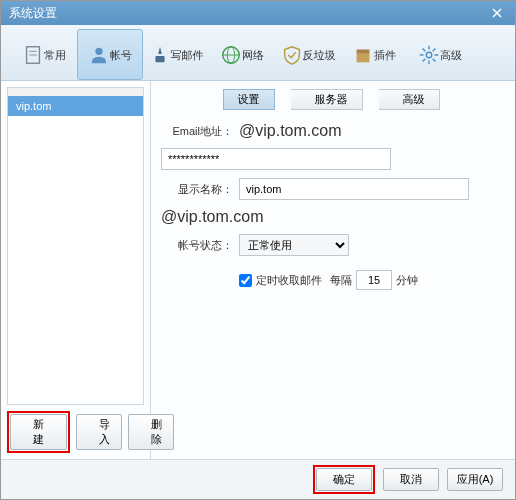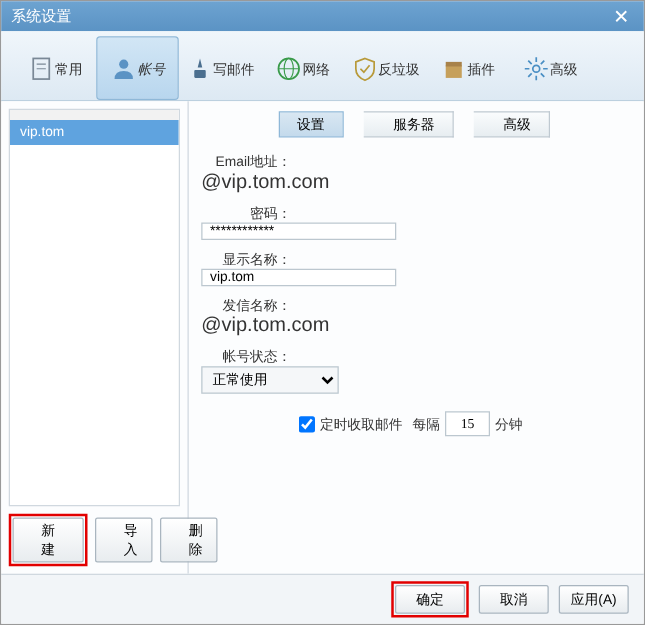--- a/index.html
+++ b/index.html
@@ -50,21 +50,20 @@
   flex-direction: row;
   align-items: center;
   justify-content: center;
   cursor: pointer;
   border-radius: 3px;
   padding-top: 2px;
 }
 .tool-item.active {
   background: linear-gradient(#d2e6f5, #b8d6ee);
   border: 1px solid #8fb8d8;
-  font-style: italic;
 }
 .tool-icon { width: 22px; height: 22px; margin-bottom: 2px; }
 .tool-label { font-size: 11px; color: #333; }
 .body-area {
   flex: 1;
   display: flex;
   background: #fcfdfe;
 }
 .sidebar {
   width: 150px;
@@ -126,23 +125,22 @@
   border: 1px solid #bfc9d1;
   background: linear-gradient(#fafcfd,#e7edf1);
   padding: 2px 14px;
   font-size: 11px;
   cursor: pointer;
 }
 .sub-tab + .sub-tab { border-left: none; padding-left: 24px; }
 .sub-tab.active { background: linear-gradient(#d9e7f2,#c4daec); border-color:#8fb8d8; }
 .form-row {
   display: flex;
-  align-items: flex-start;
+  align-items: center;
   margin-bottom: 8px;
-  flex-direction: column;
 }
 .form-label {
   width: 78px;
   text-align: right;
   font-size: 11px;
   color: #333;
   padding-right: 6px;
 }
 .form-input {
   flex: 1;
@@ -169,21 +167,20 @@
   color: #333;
 }
 .check-row input[type=checkbox]{ margin-right: 4px; }
 .mini-input {
   width: 36px;
   height: 20px;
   border: 1px solid #bcc7cf;
   text-align: center;
   margin: 0 4px;
   font-size: 11px;
-  font-family: Liberation Serif, serif;
 }
 .footer {
   height: 40px;
   border-top: 1px solid #d0d8df;
   background: #f2f5f8;
   display: flex;
   align-items: center;
   justify-content: flex-end;
   padding: 0 12px;
   gap: 8px;
@@ -279,29 +276,27 @@
         <div class="sub-tab active">设置</div>
         <div class="sub-tab">服务器</div>
         <div class="sub-tab">高级</div>
       </div>
 
       <div class="form-row">
         <span class="form-label">Email地址：</span>
         <span class="static-text">@vip.tom.com</span>
       </div>
       <div class="form-row">
-        <span class="form-label">密码：</span>
         <input class="form-input" type="text" value="************" style="">
       </div>
       <div class="form-row">
         <span class="form-label">显示名称：</span>
         <input class="form-input" type="text" value="vip.tom" style="">
       </div>
       <div class="form-row">
-        <span class="form-label">发信名称：</span>
         <span class="static-text">@vip.tom.com</span>
       </div>
       <div class="form-row">
         <span class="form-label">帐号状态：</span>
         <select class="form-select">
           <option>正常使用</option>
         </select>
       </div>
       <div class="check-row">
         <input type="checkbox" checked="" style="">

